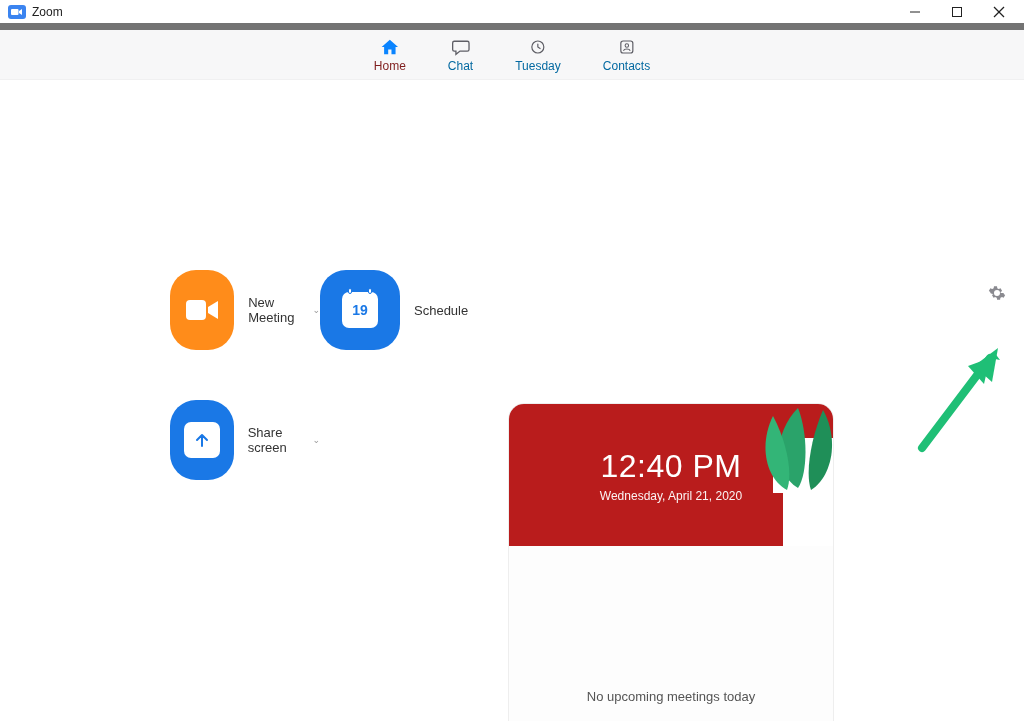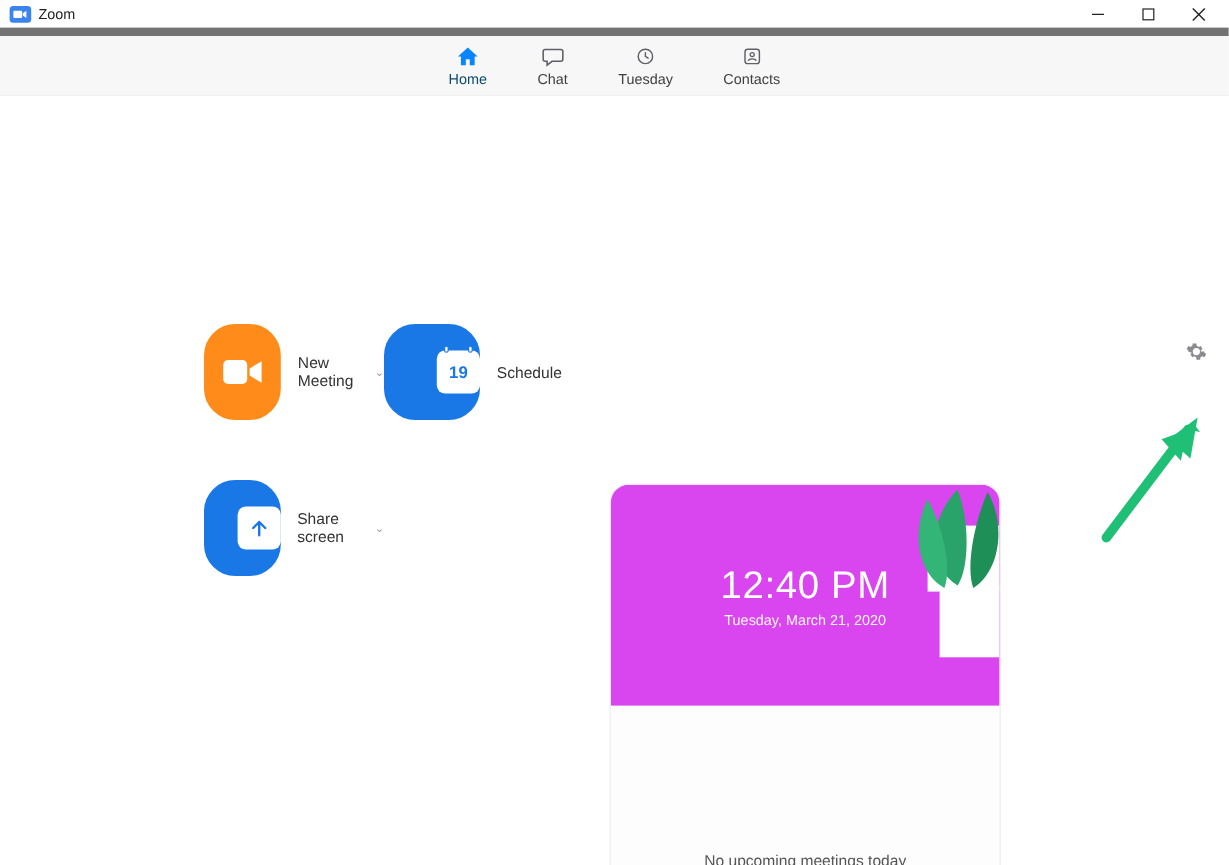--- a/index.html
+++ b/index.html
@@ -10,48 +10,48 @@
   .titlebar-left { display: flex; align-items: center; gap: 6px; }
   .app-icon { width: 18px; height: 14px; background: #3b84f0; border-radius: 3px; display: flex; align-items: center; justify-content: center; }
   .app-icon svg { width: 12px; height: 10px; }
   .app-title { font-size: 12px; color: #222; }
   .winctrls { display: flex; }
   .winctrl { width: 42px; height: 30px; display: flex; align-items: center; justify-content: center; cursor: pointer; }
 
   
   .toolbar { height: 50px; background: #f7f7f8; display: flex; align-items: center; position: relative; border-bottom: 1px solid #f0f0f1; }
   .toolbar-center { position: absolute; left: 50%; transform: translateX(-50%); display: flex; gap: 42px; }
-  .nav-item { display: flex; flex-direction: column; align-items: center; gap: 2px; cursor: pointer; color: #404040; font-size: 12px; }
-  .nav-item.active { color: #0c4a6e; }
+  .nav-item { display: flex; flex-direction: column; align-items: center; gap: 2px; cursor: pointer; color: #0369a1; font-size: 12px; }
+  .nav-item.active { color: #7f1d1d; }
   .nav-icon { height: 20px; display: flex; align-items: center; justify-content: center; }
   .toolbar-right { position: absolute; right: 12px; display: flex; align-items: center; gap: 12px; }
   .searchbox { width: 120px; height: 26px; background: #eaeaec; border-radius: 13px; display: flex; align-items: center; padding: 0 10px; gap: 6px; color: #888; font-size: 13px; }
   .avatar { width: 26px; height: 26px; border-radius: 50%; position: relative; background: radial-gradient(circle at 40% 35%, #b38a5a 0%, #6a5a3e 45%, #2e3b28 85%); }
   .avatar .status { position: absolute; top: -2px; right: -2px; width: 10px; height: 10px; border-radius: 50%; background: #23c55e; border: 2px solid #f7f7f8; }
 
   
   .content { position: relative; height: calc(721px - 80px); }
   .gear { position: absolute; top: 14px; right: 18px; cursor: pointer; color: #8a8a90; }
   .arrow-annot { position: absolute; top: 74px; right: 18px; pointer-events: none; }
 
   .main-row { display: flex; align-items: flex-start; gap: 54px; padding: 0 0 0 170px; margin-top: 190px; }
 
   
   .action-grid { display: grid; grid-template-columns: 150px 150px; grid-template-rows: auto auto; column-gap: 0; row-gap: 50px; }
   .action-cell { display: flex; flex-direction: row; align-items: center; gap: 14px; }
   .action-btn { width: 80px; height: 80px; border-radius: 26px; display: flex; align-items: center; justify-content: center; cursor: pointer; }
   .action-btn.orange { background: #ff8c1a; }
-  .action-btn.blue { background: #1a78e6; justify-content: flex-end; }
+  .action-btn.blue { background: #1a78e6; }
   .action-btn .inner-box { width: 36px; height: 36px; background: #fff; border-radius: 7px; display: flex; align-items: center; justify-content: center; color: #1a78e6; }
   .action-label { font-size: 13px; color: #333; display: flex; align-items: center; gap: 6px; }
   .chev { font-size: 9px; color: #999; }
 
   
   .info-panel { width: 326px; height: 445px; border-radius: 16px; background: #fdfdfd; border: 1px solid #eee; overflow: hidden; display: flex; flex-direction: column; position:absolute; left:508px; top:133px;}
-  .info-hero { height: 184px; background: #d946ef; position: relative; overflow: hidden; display: flex; flex-direction: column; align-items: center; justify-content: center; color: #fff; }
+  .info-hero { height: 142px; background: #b91c1c; position: relative; overflow: hidden; display: flex; flex-direction: column; align-items: center; justify-content: center; color: #fff; }
   .info-hero .time { font-size: 32px; font-weight: 500; letter-spacing: .5px; }
   .info-hero .date { font-size: 12px; margin-top: 4px; opacity: .95; }
   .plant { position:absolute; }
   .plant.right { right:-10px; top:-6px; }
   .info-body { flex: 1; display: flex; align-items: center; justify-content: center; color: #555; font-size: 13px; }
 
 </style>
 </head>
 <body>
 
@@ -191,20 +191,20 @@
     <div class="info-hero">
 
       <svg class="plant right" width="90" height="150" viewBox="0 0 90 150">
         <rect x="30" y="90" width="50" height="60" fill="#ffffff"></rect>
         <rect x="20" y="40" width="60" height="55" fill="#ffffff"></rect>
         <path d="M45 90 C20 75 20 35 45 10 C55 35 55 75 45 90" fill="#2aa36a"></path>
         <path d="M58 92 C80 78 86 40 70 12 C58 40 52 75 58 92" fill="#1f8f58"></path>
         <path d="M34 92 C12 80 6 46 20 18 C34 44 40 76 34 92" fill="#33b577"></path>
       </svg>
       <div class="time">12:40 PM</div>
-      <div class="date">Tuesday, March 21, 2020</div>
+      <div class="date">Wednesday, April 21, 2020</div>
     </div>
     <div class="info-body">
       <span>No upcoming meetings today</span>
     </div>
   </div>
 
 </div>
 
 </body></html>

